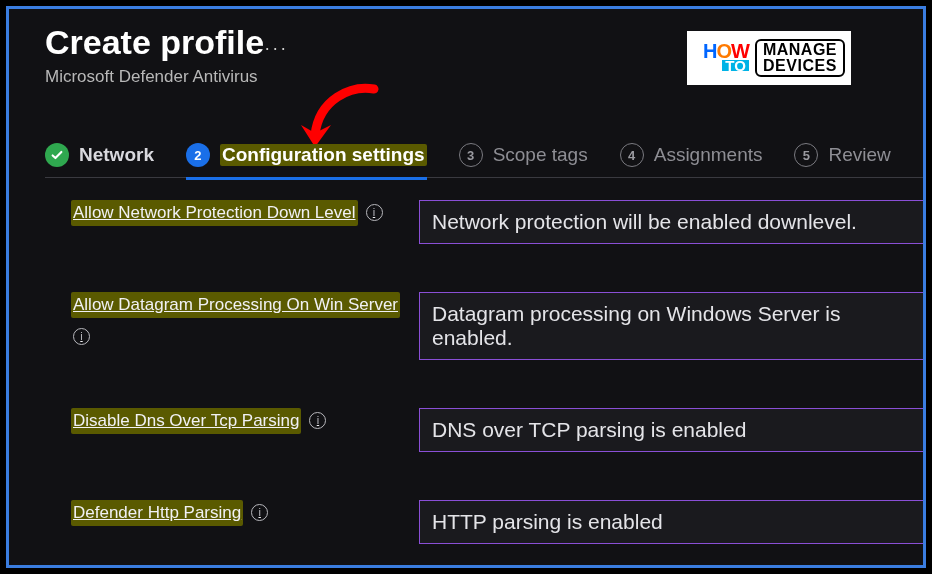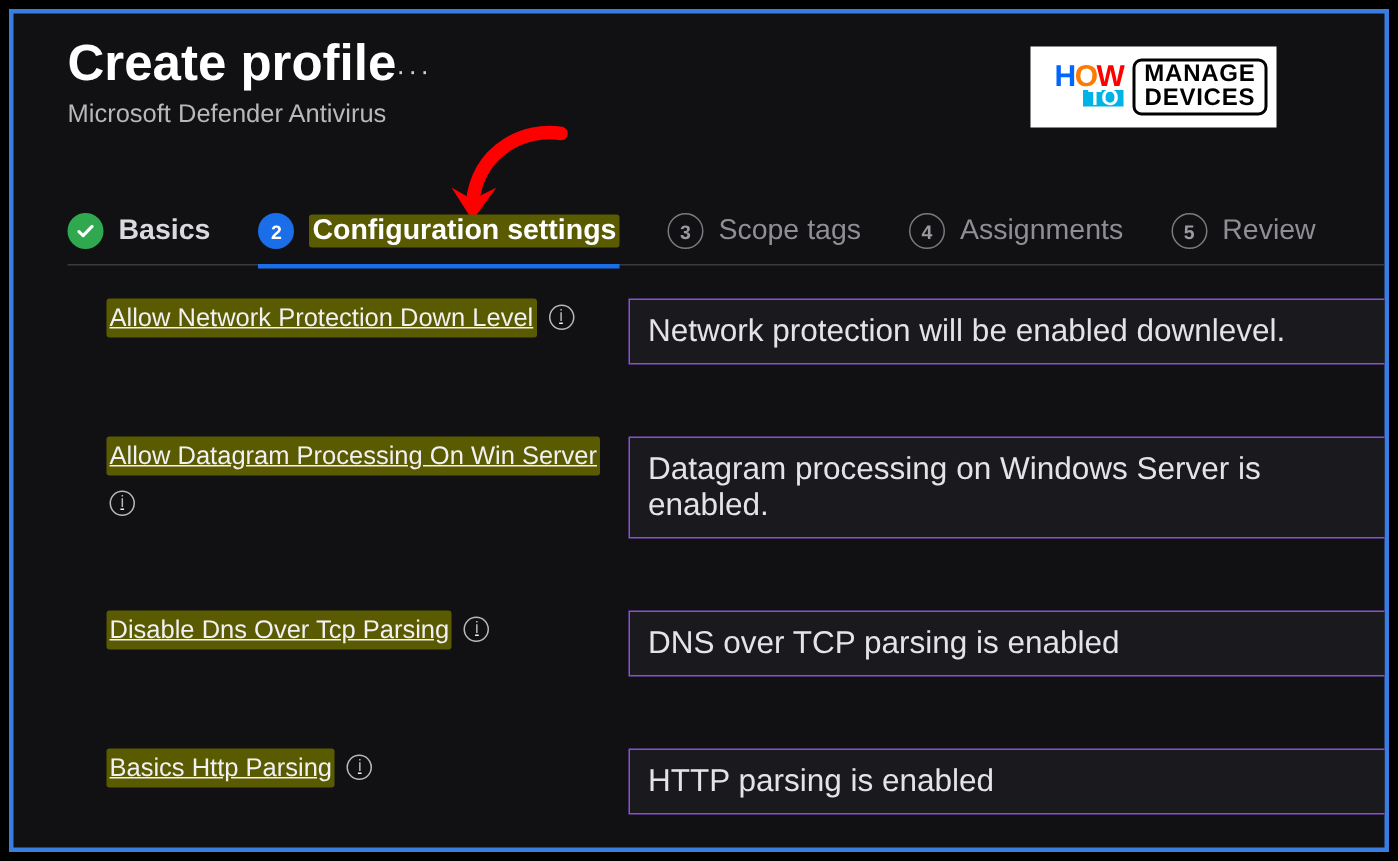--- a/index.html
+++ b/index.html
@@ -225,21 +225,21 @@
     <path d="M 36 66 L 22 44 L 36 52 L 52 44 Z" fill="#ff0000"></path>
   </svg>
 
   <div class="tabs">
     <div class="tab">
       <span class="badge badge-check">
         <svg viewBox="0 0 16 16">
             <path d="M3 8.5 L6.2 11.5 L13 4.5" stroke="#fff" stroke-width="2.4" fill="none" stroke-linecap="round" stroke-linejoin="round"></path>
           </svg>
       </span>
-      <span class="tab-label">Basics</span>
+      <span class="tab-label">Network</span>
     </div>
 
     <div class="tab active">
       <span class="badge badge-active">2</span>
       <span class="tab-label hl">Configuration settings</span>
       <span class="underline"></span>
     </div>
 
     <div class="tab pending">
       <span class="badge badge-pending">3</span>
@@ -278,21 +278,21 @@
     <div class="row">
       <span class="label-wrap">
         <span class="hl">Disable Dns Over Tcp Parsing</span>
         <span class="info-icon">i</span>
       </span>
       <div class="select">DNS over TCP parsing is enabled</div>
     </div>
 
     <div class="row">
       <span class="label-wrap">
-        <span class="hl">Basics Http Parsing</span>
+        <span class="hl">Defender Http Parsing</span>
         <span class="info-icon">i</span>
       </span>
       <div class="select">HTTP parsing is enabled</div>
     </div>
 
   </div>
 
 </div>
 
 </body></html>

